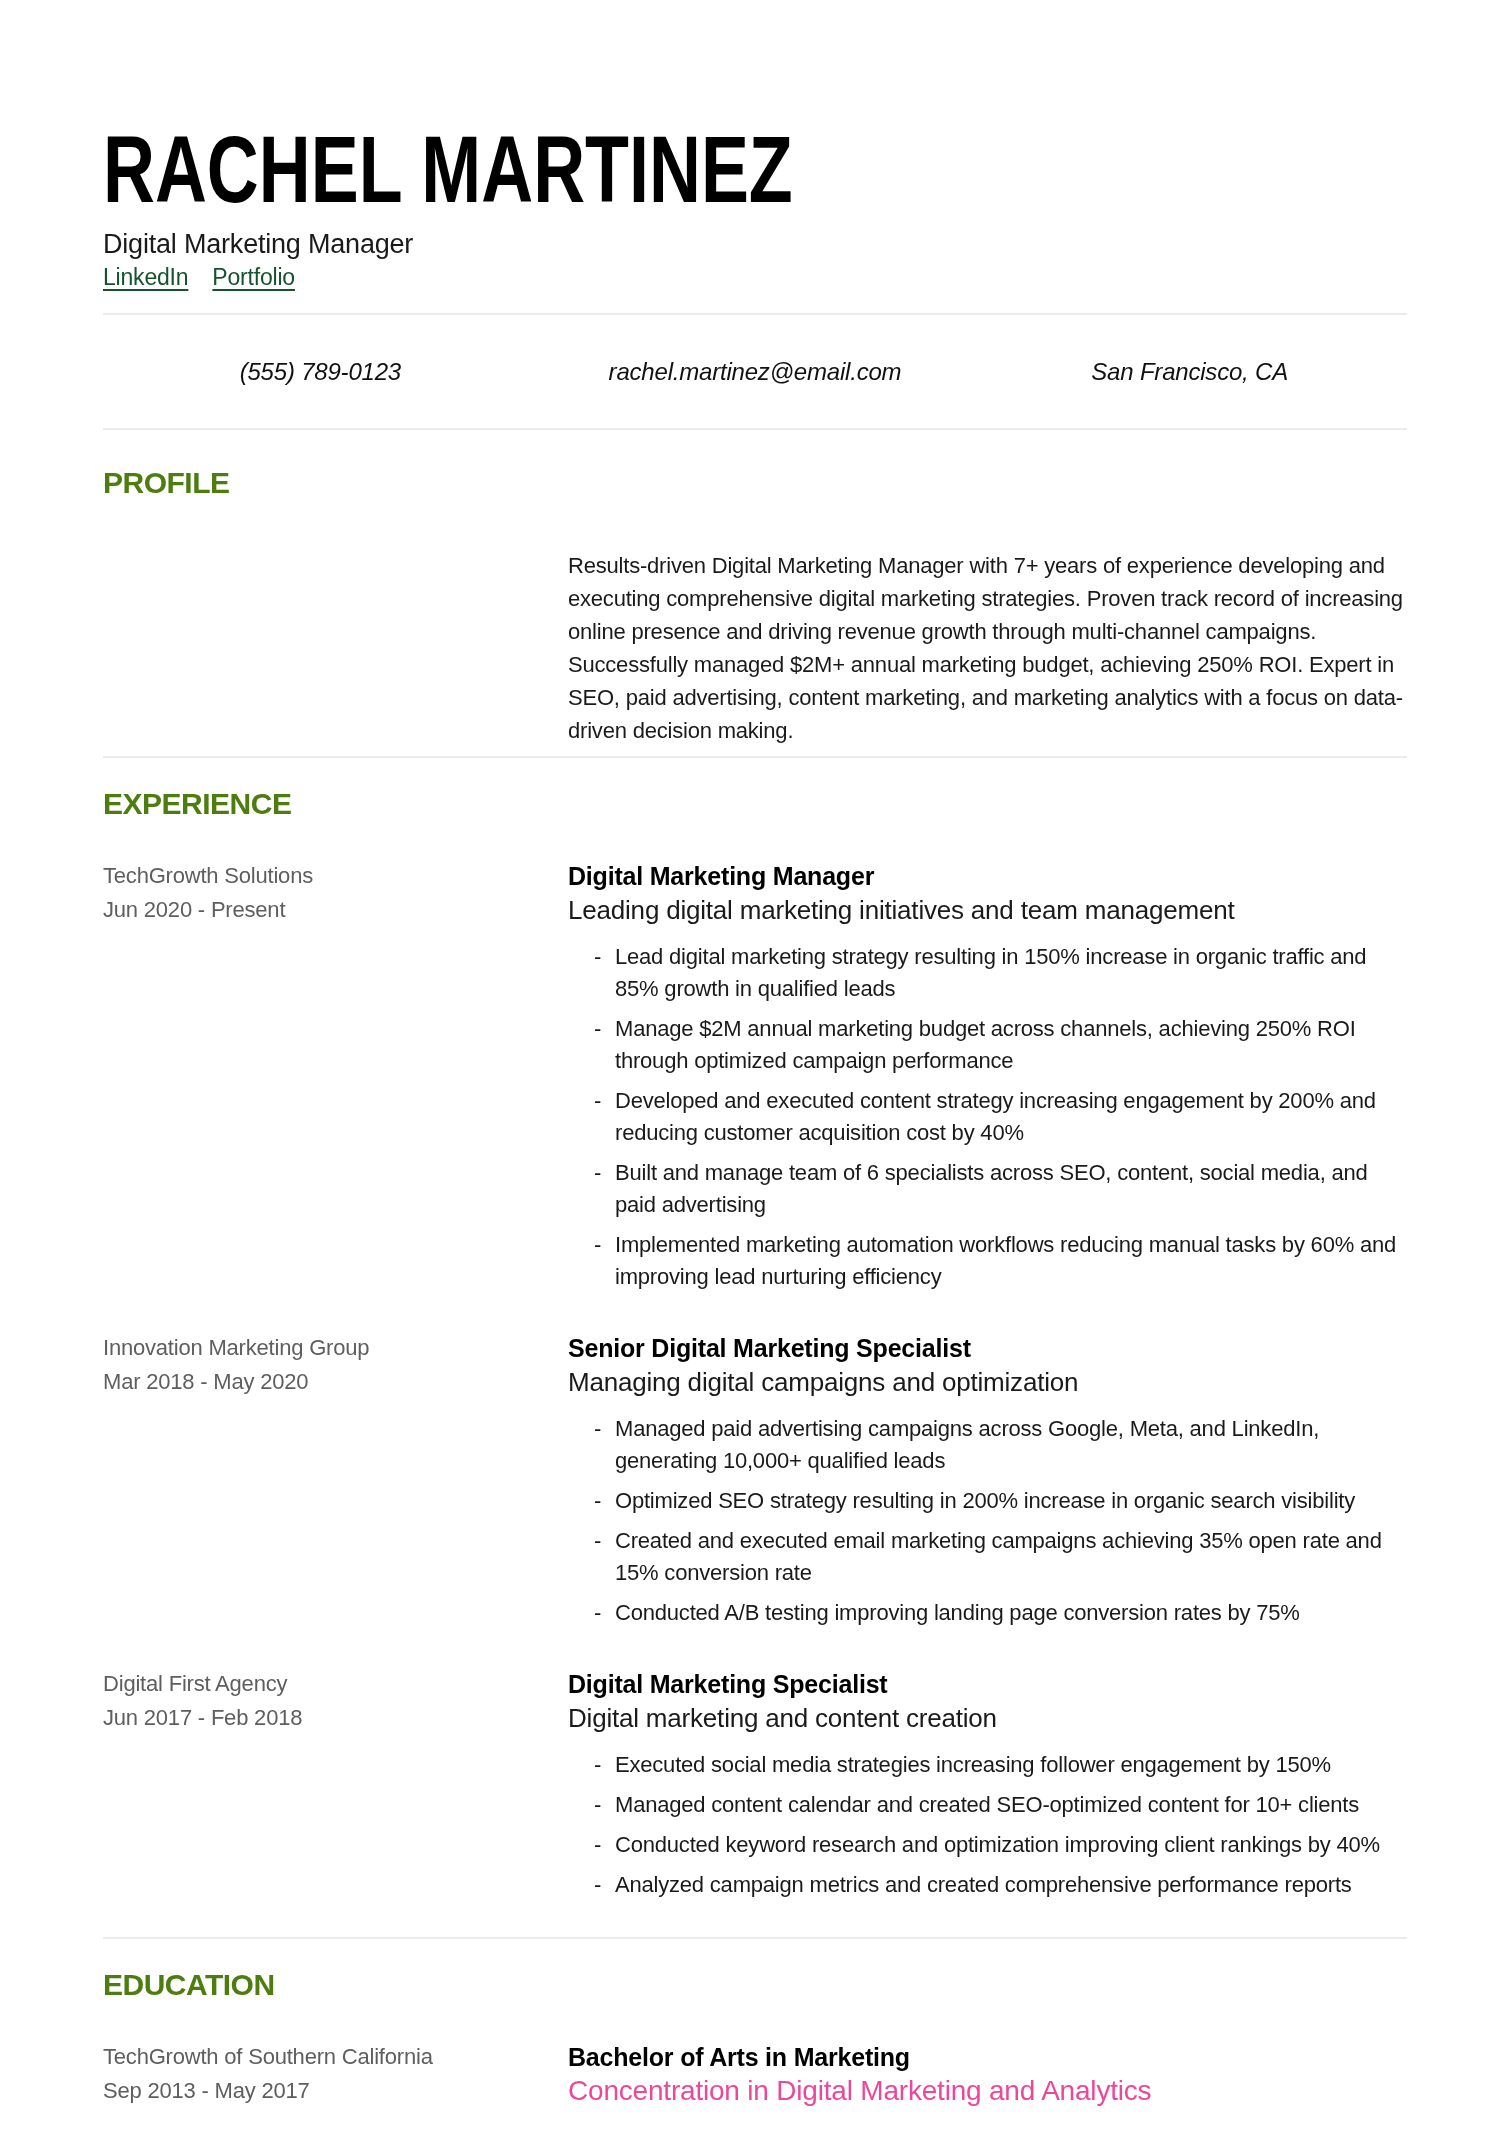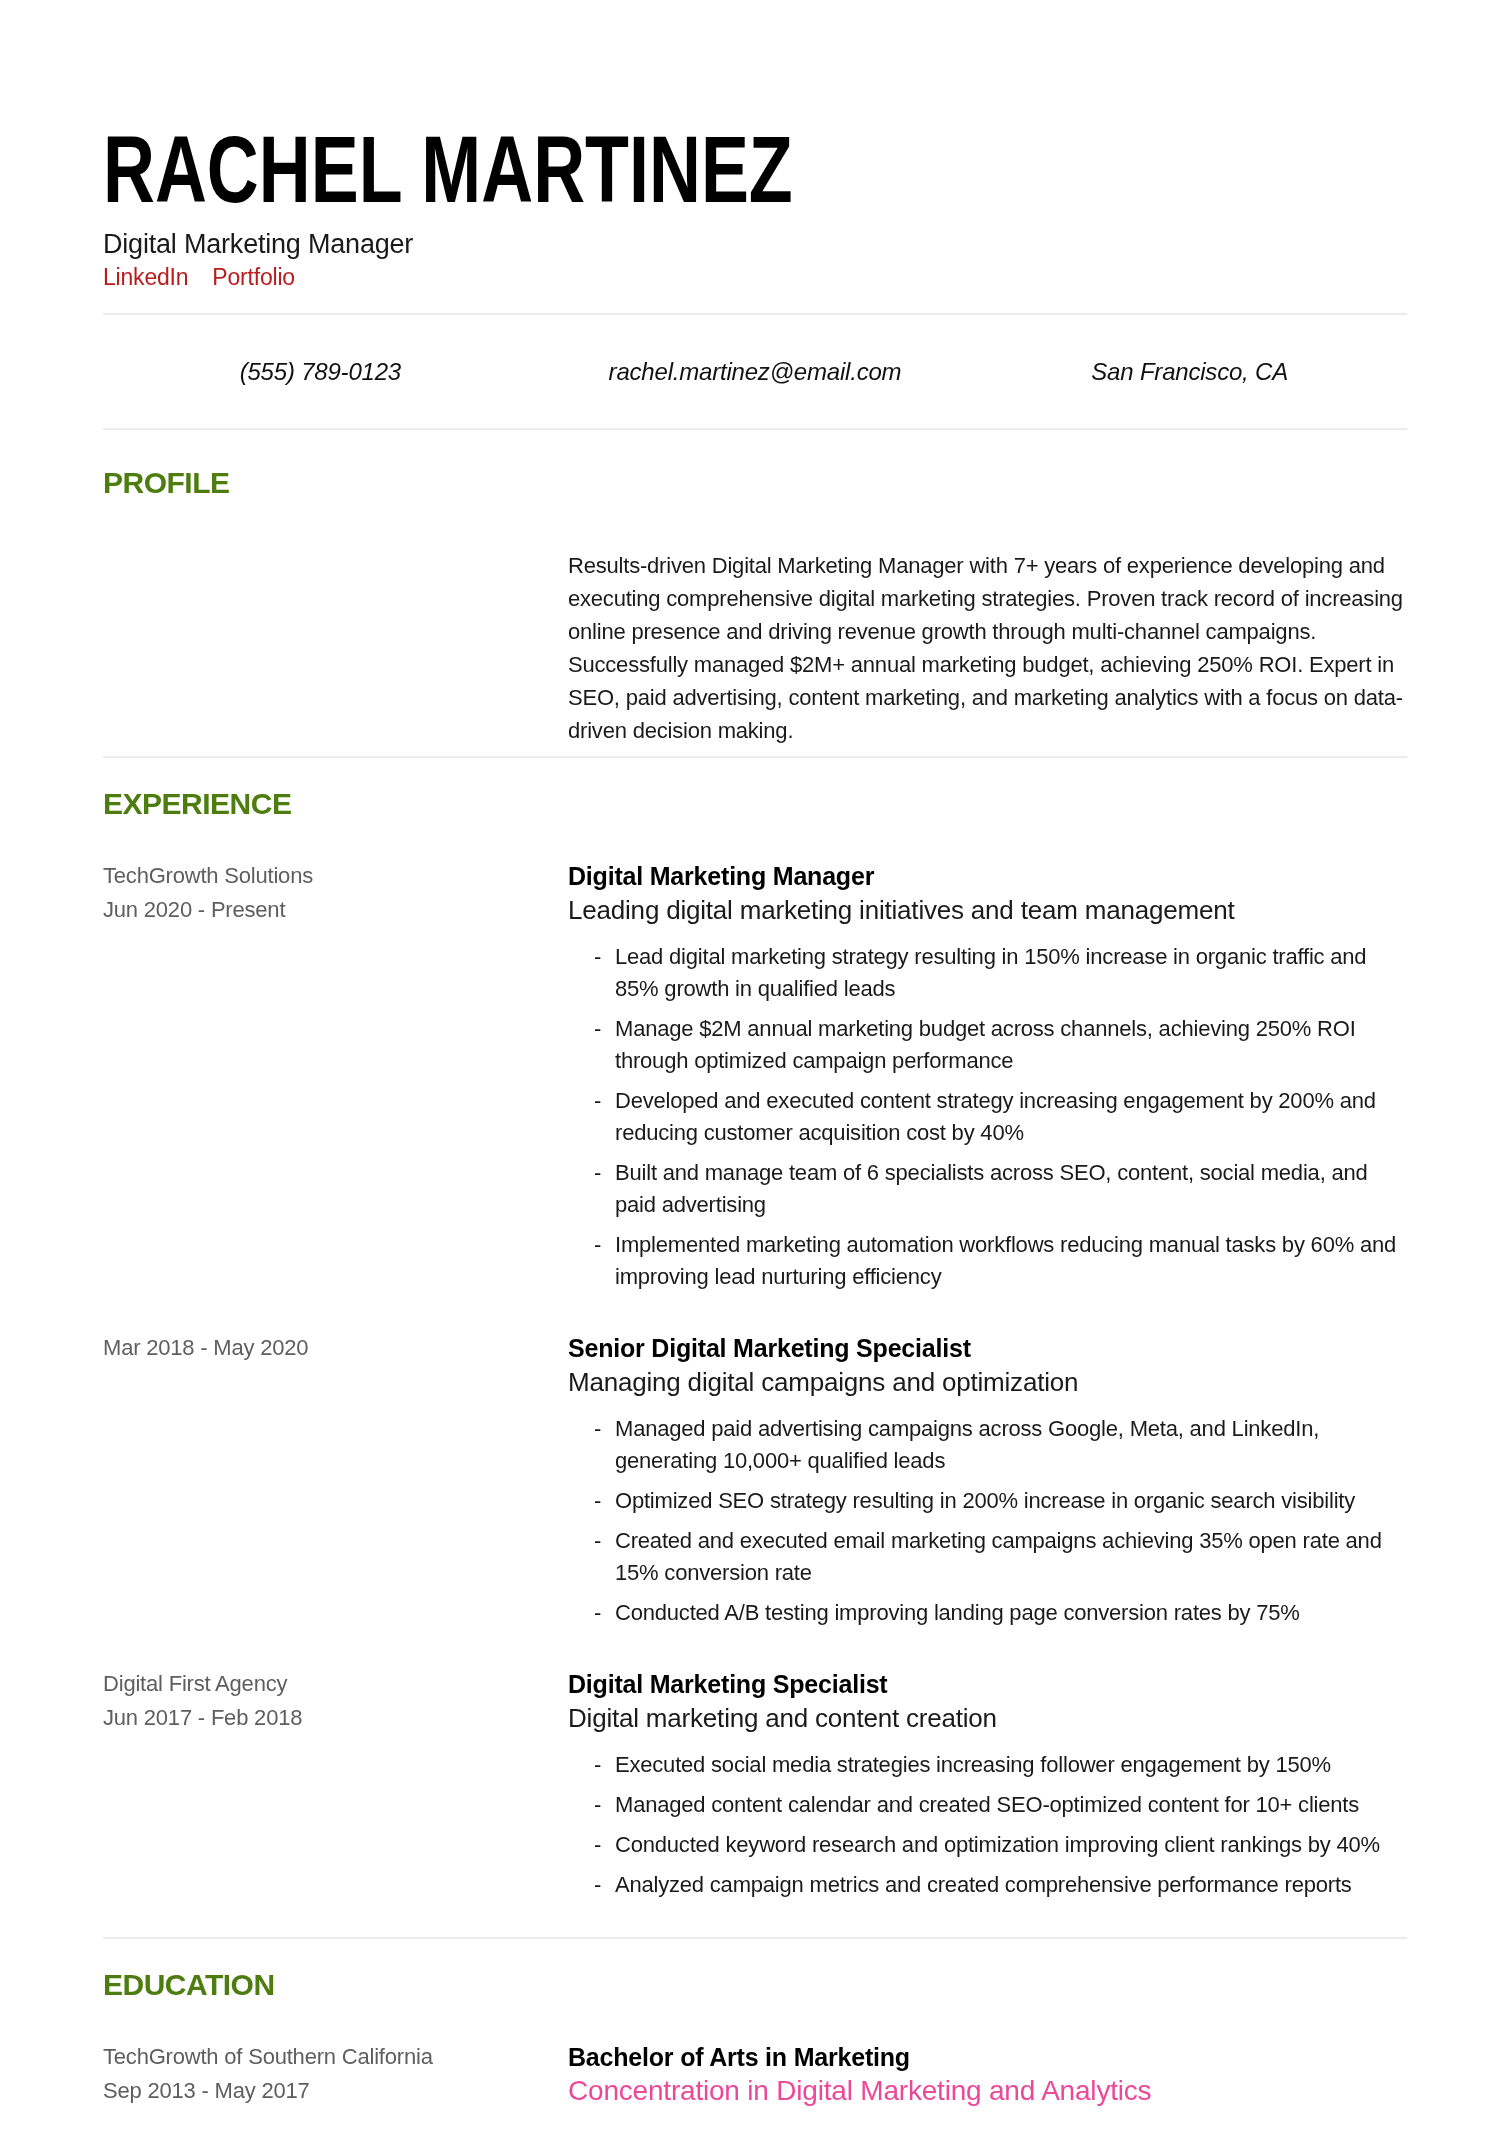--- a/index.html
+++ b/index.html
@@ -36,21 +36,22 @@
     color: #1a1a1a;
   }
   .links {
     margin-top: 3px;
     display: flex;
     gap: 24px;
     font-size: 23px;
     line-height: 28px;
   }
   .links a {
-    color: #b91c1c;
+    color: #14532d;
+    text-decoration: underline;
     text-underline-offset: 4px;
     cursor: pointer;
   }
 
   .divider {
     border: 0;
     border-top: 2px solid #ebebeb;
     width: 100%;
   }
   .hr1 { margin-top: 22px; }
@@ -203,20 +204,21 @@
         <div class="bullet">
           <span class="dash">-</span>
           <span class="btext">Implemented marketing automation workflows reducing manual tasks by 60% and improving lead nurturing efficiency</span>
         </div>
       </div>
     </div>
   </div>
 
   <div class="row job">
     <div>
+      <div class="meta-company">Innovation Marketing Group</div>
       <div class="meta-dates">Mar 2018 - May 2020</div>
     </div>
     <div>
       <div class="job-role">Senior Digital Marketing Specialist</div>
       <div class="job-summary">Managing digital campaigns and optimization</div>
       <div class="bullets">
         <div class="bullet">
           <span class="dash">-</span>
           <span class="btext">Managed paid advertising campaigns across Google, Meta, and LinkedIn, generating 10,000+ qualified leads</span>
         </div>

